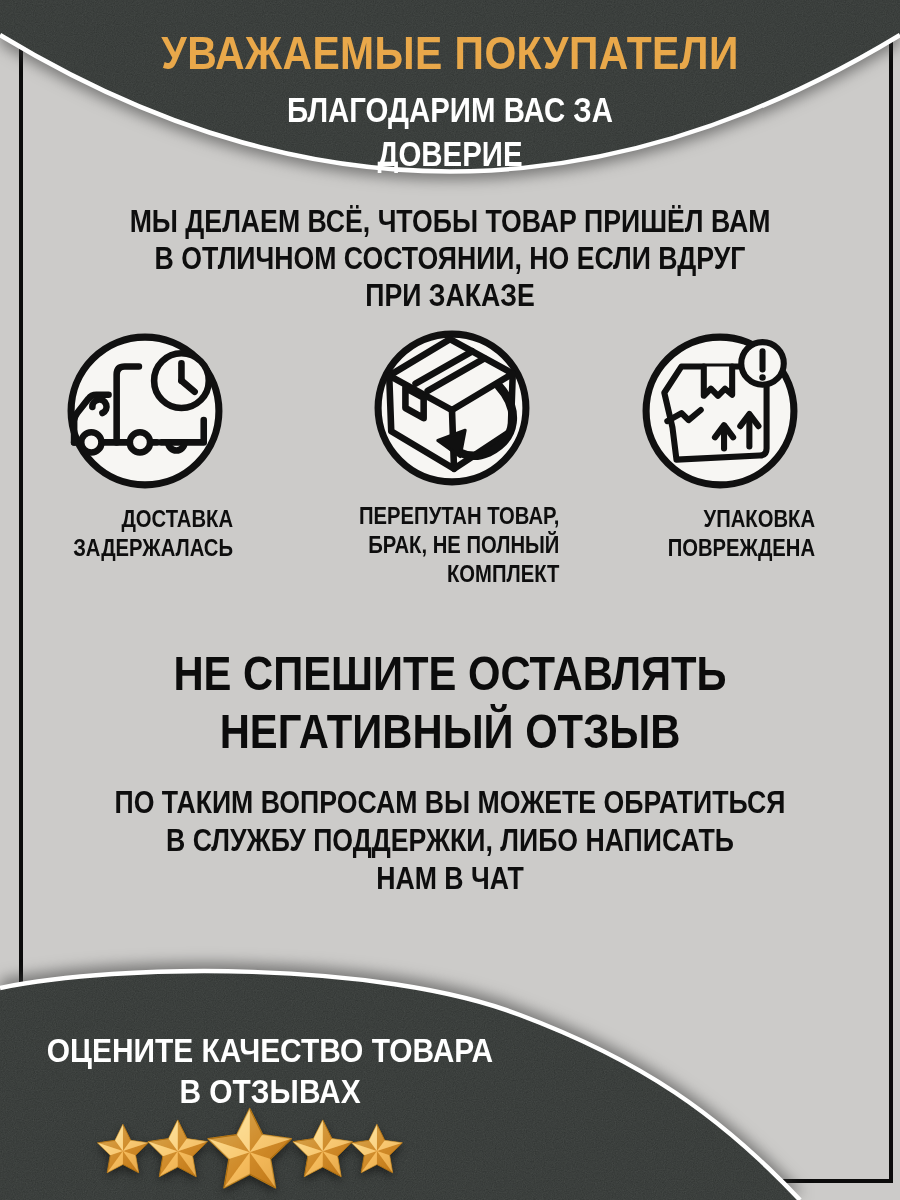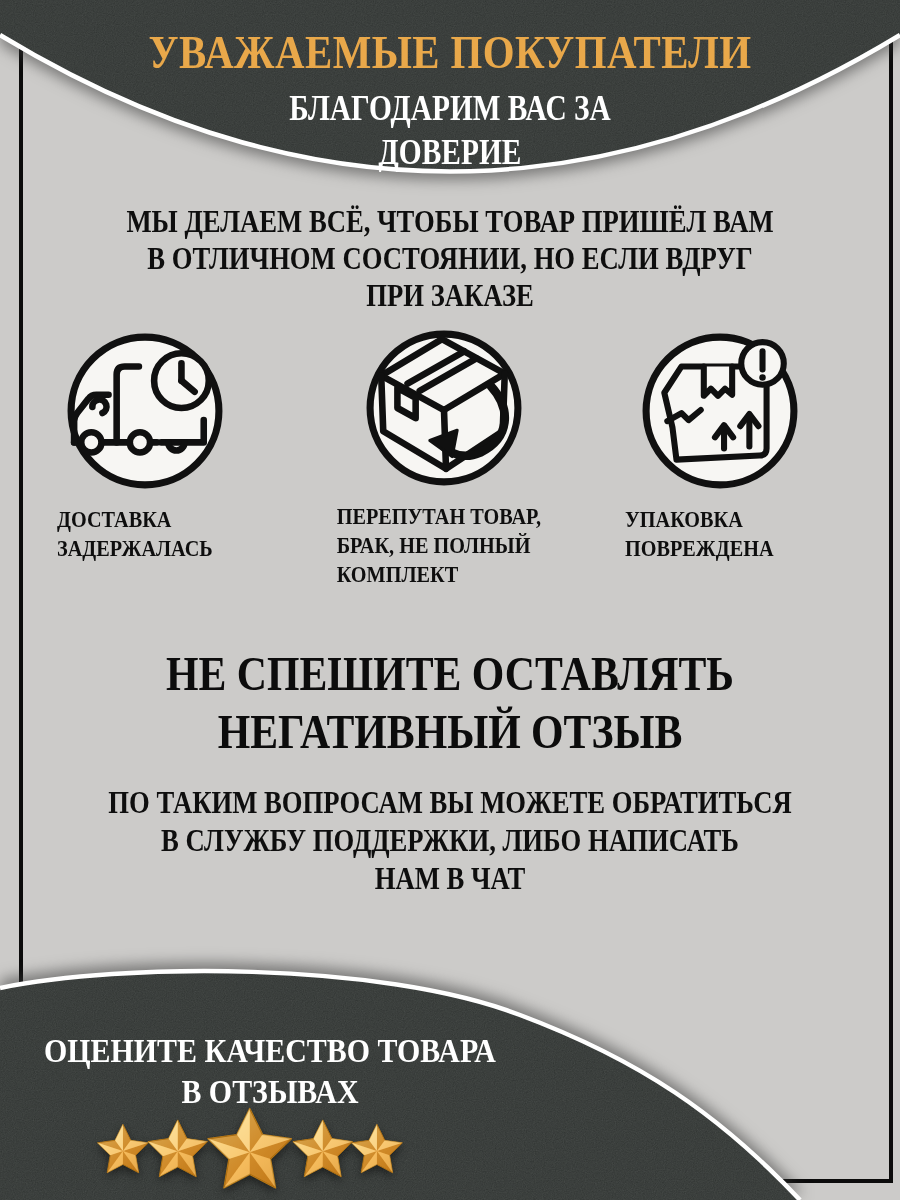--- a/index.html
+++ b/index.html
@@ -1,41 +1,41 @@
 <!DOCTYPE html>
 <html><head>
 <meta charset="utf-8">
 <style>
   html,body{margin:0;padding:0;background:#cccbc9;}
   .canvas{
     position:relative;width:900px;height:1200px;overflow:hidden;
     background:#cccbc9;
-    font-family:Liberation Serif, serif;
+    font-family:Liberation Sans, sans-serif;
     font-weight:700;
   }
   
   .frame{
     position:absolute;left:19px;top:20px;width:874px;height:1163px;
     border:4px solid #0b0b0b;box-sizing:border-box;z-index:1;
   }
   .arc{position:absolute;left:0;z-index:2;display:block;}
   .arc.header{top:0;filter:drop-shadow(0 6px 7px rgba(55,55,55,.55));}
   .arc.footer{bottom:0;filter:drop-shadow(0 -6px 7px rgba(55,55,55,.55));}
   .txt{position:absolute;text-align:center;z-index:3;}
   .cond{transform:scaleX(.86);transform-origin:50% 0;}
   .header-text{top:0;left:0;width:900px;color:#fff;}
   .h-title{margin-top:25px;font-size:47px;letter-spacing:.5px;color:#e9a84a;transform:scaleX(.87);transform-origin:50% 0;}
   .h-sub{margin-top:8px;font-size:35px;line-height:44px;transform:scaleX(.84);transform-origin:50% 0;}
   .intro{top:203px;left:0;width:900px;font-size:31px;line-height:37px;color:#0e0e0e;}
-  .issue{position:absolute;z-index:3;text-align:left;}
+  .issue{position:absolute;z-index:3;text-align:right;}
   .issue .icon-wrap{width:162px;height:162px;margin:0 auto;}
   .issue .icon-wrap svg{width:100%;height:100%;display:block;}
   .caption{margin-top:13px;font-size:23px;line-height:29px;color:#0e0e0e;transform:scaleX(.88);transform-origin:50% 0;}
   .issue-1{left:45px;top:330px;width:200px;}
-  .issue-2{left:322px;top:327px;width:244px;}
+  .issue-2{left:330px;top:327px;width:244px;}
   .issue-3{left:612px;top:330px;width:216px;}
   .headline{top:645px;left:0;width:900px;font-size:48px;line-height:58px;color:#0c0c0c;transform:scaleX(.87);transform-origin:50% 0;}
   .support{top:784px;left:0;width:900px;font-size:31px;line-height:38px;color:#0e0e0e;}
   .footer-text{top:1030px;left:0;width:540px;font-size:34px;line-height:41px;color:#fff;z-index:4;transform:scaleX(.88);transform-origin:50% 0;}
   .stars{
     position:absolute;top:1102px;left:98px;width:304px;height:96px;z-index:4;
     display:flex;align-items:center;justify-content:center;
   }
   .star{display:block;filter:drop-shadow(0 4px 4px rgba(0,0,0,.45));margin:0 -3px;}
   .star-s{width:58px;height:58px;}

